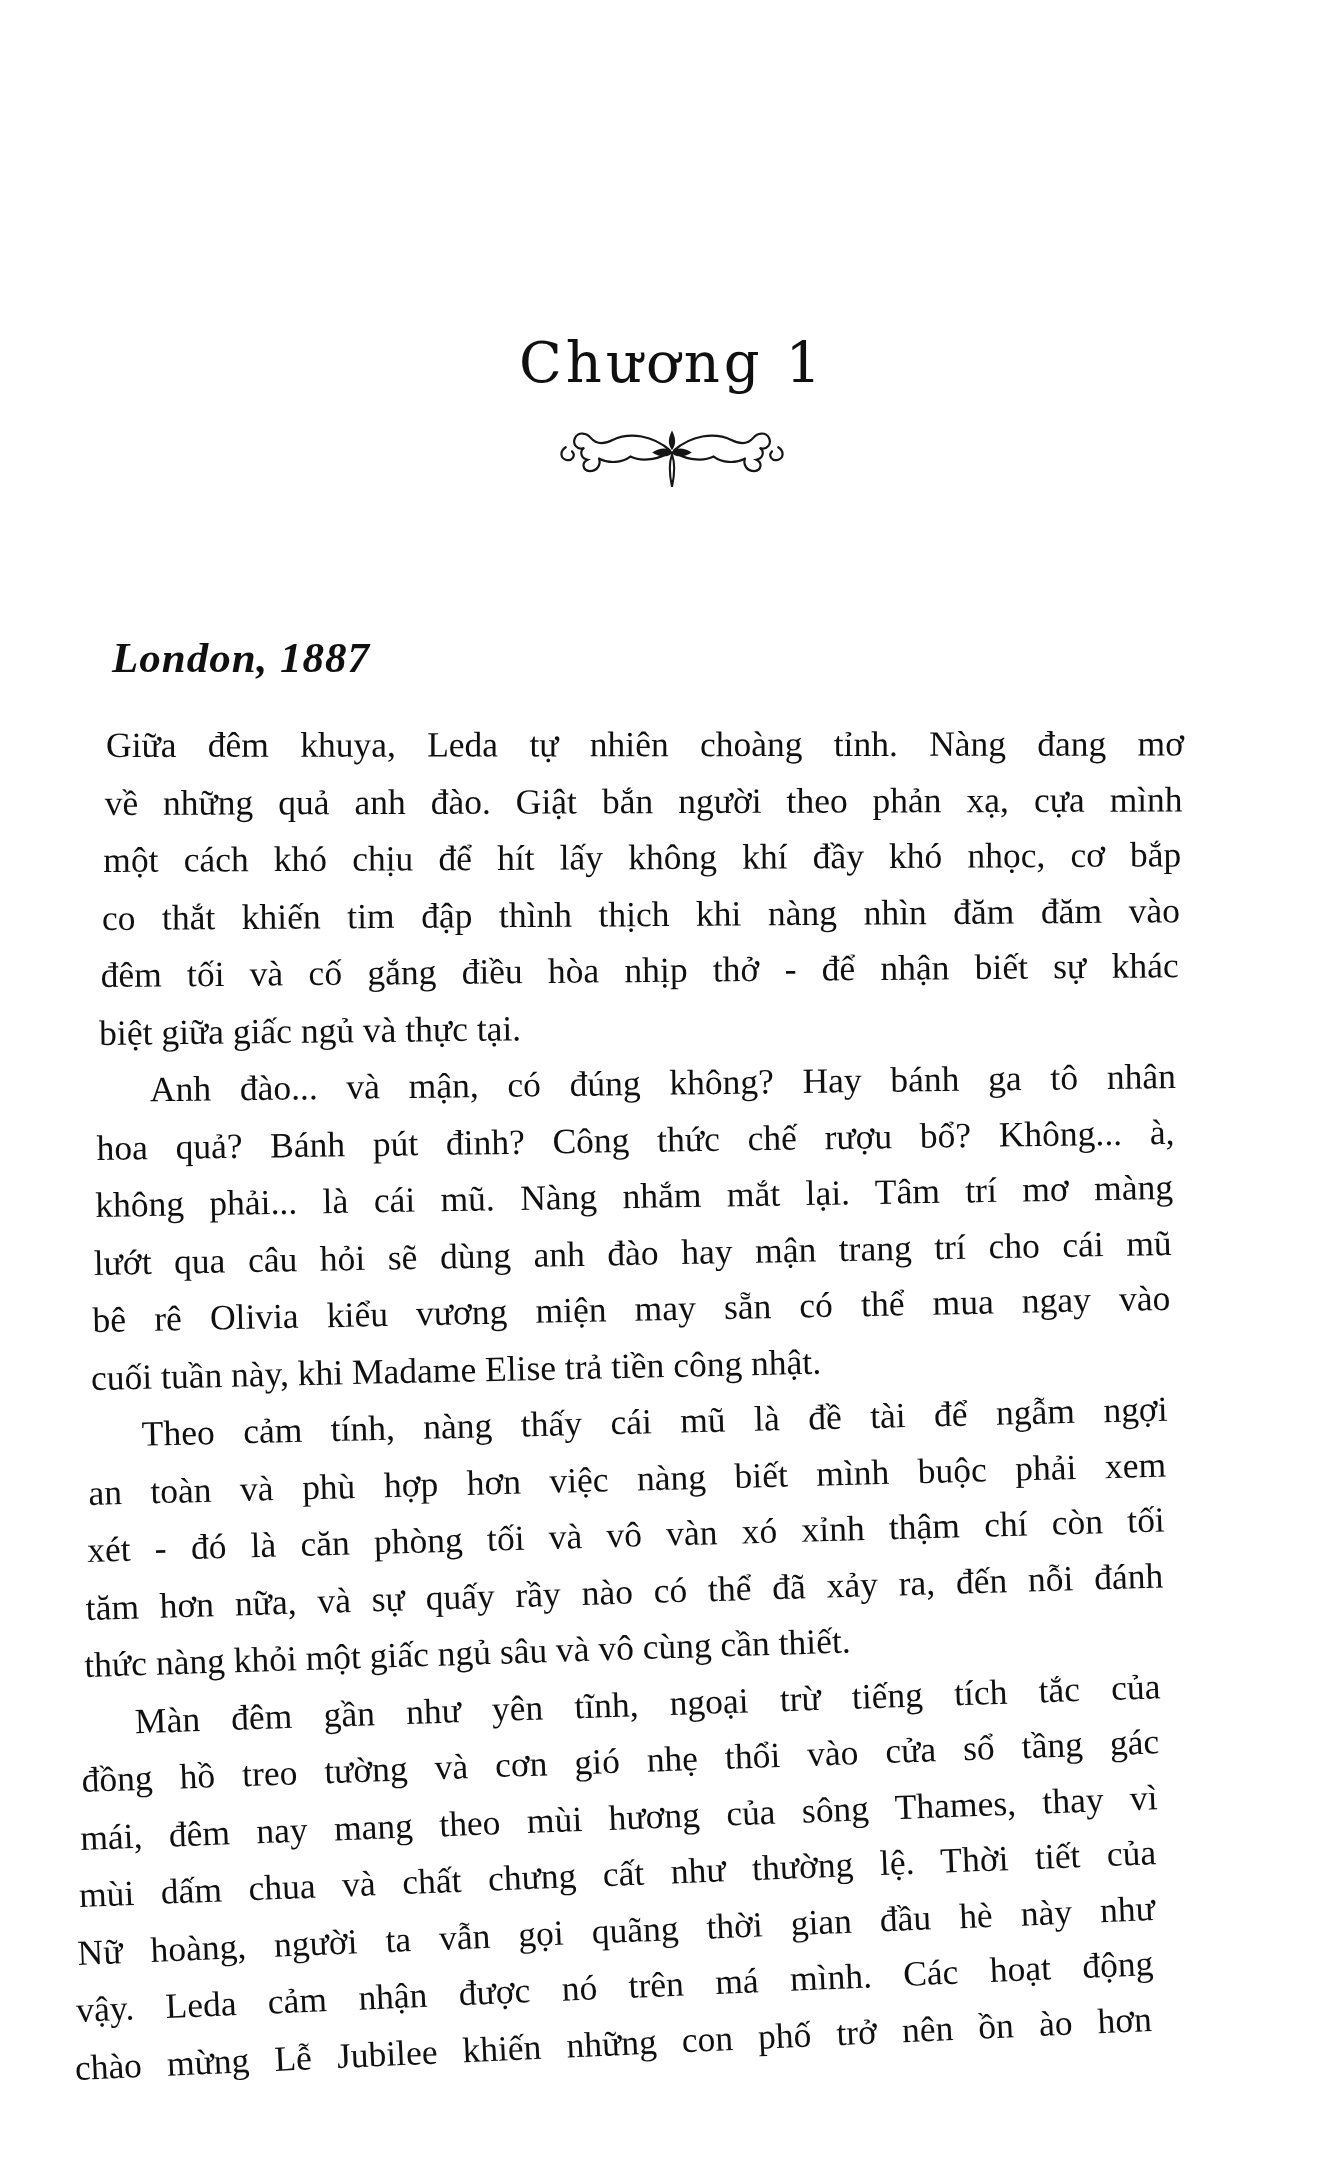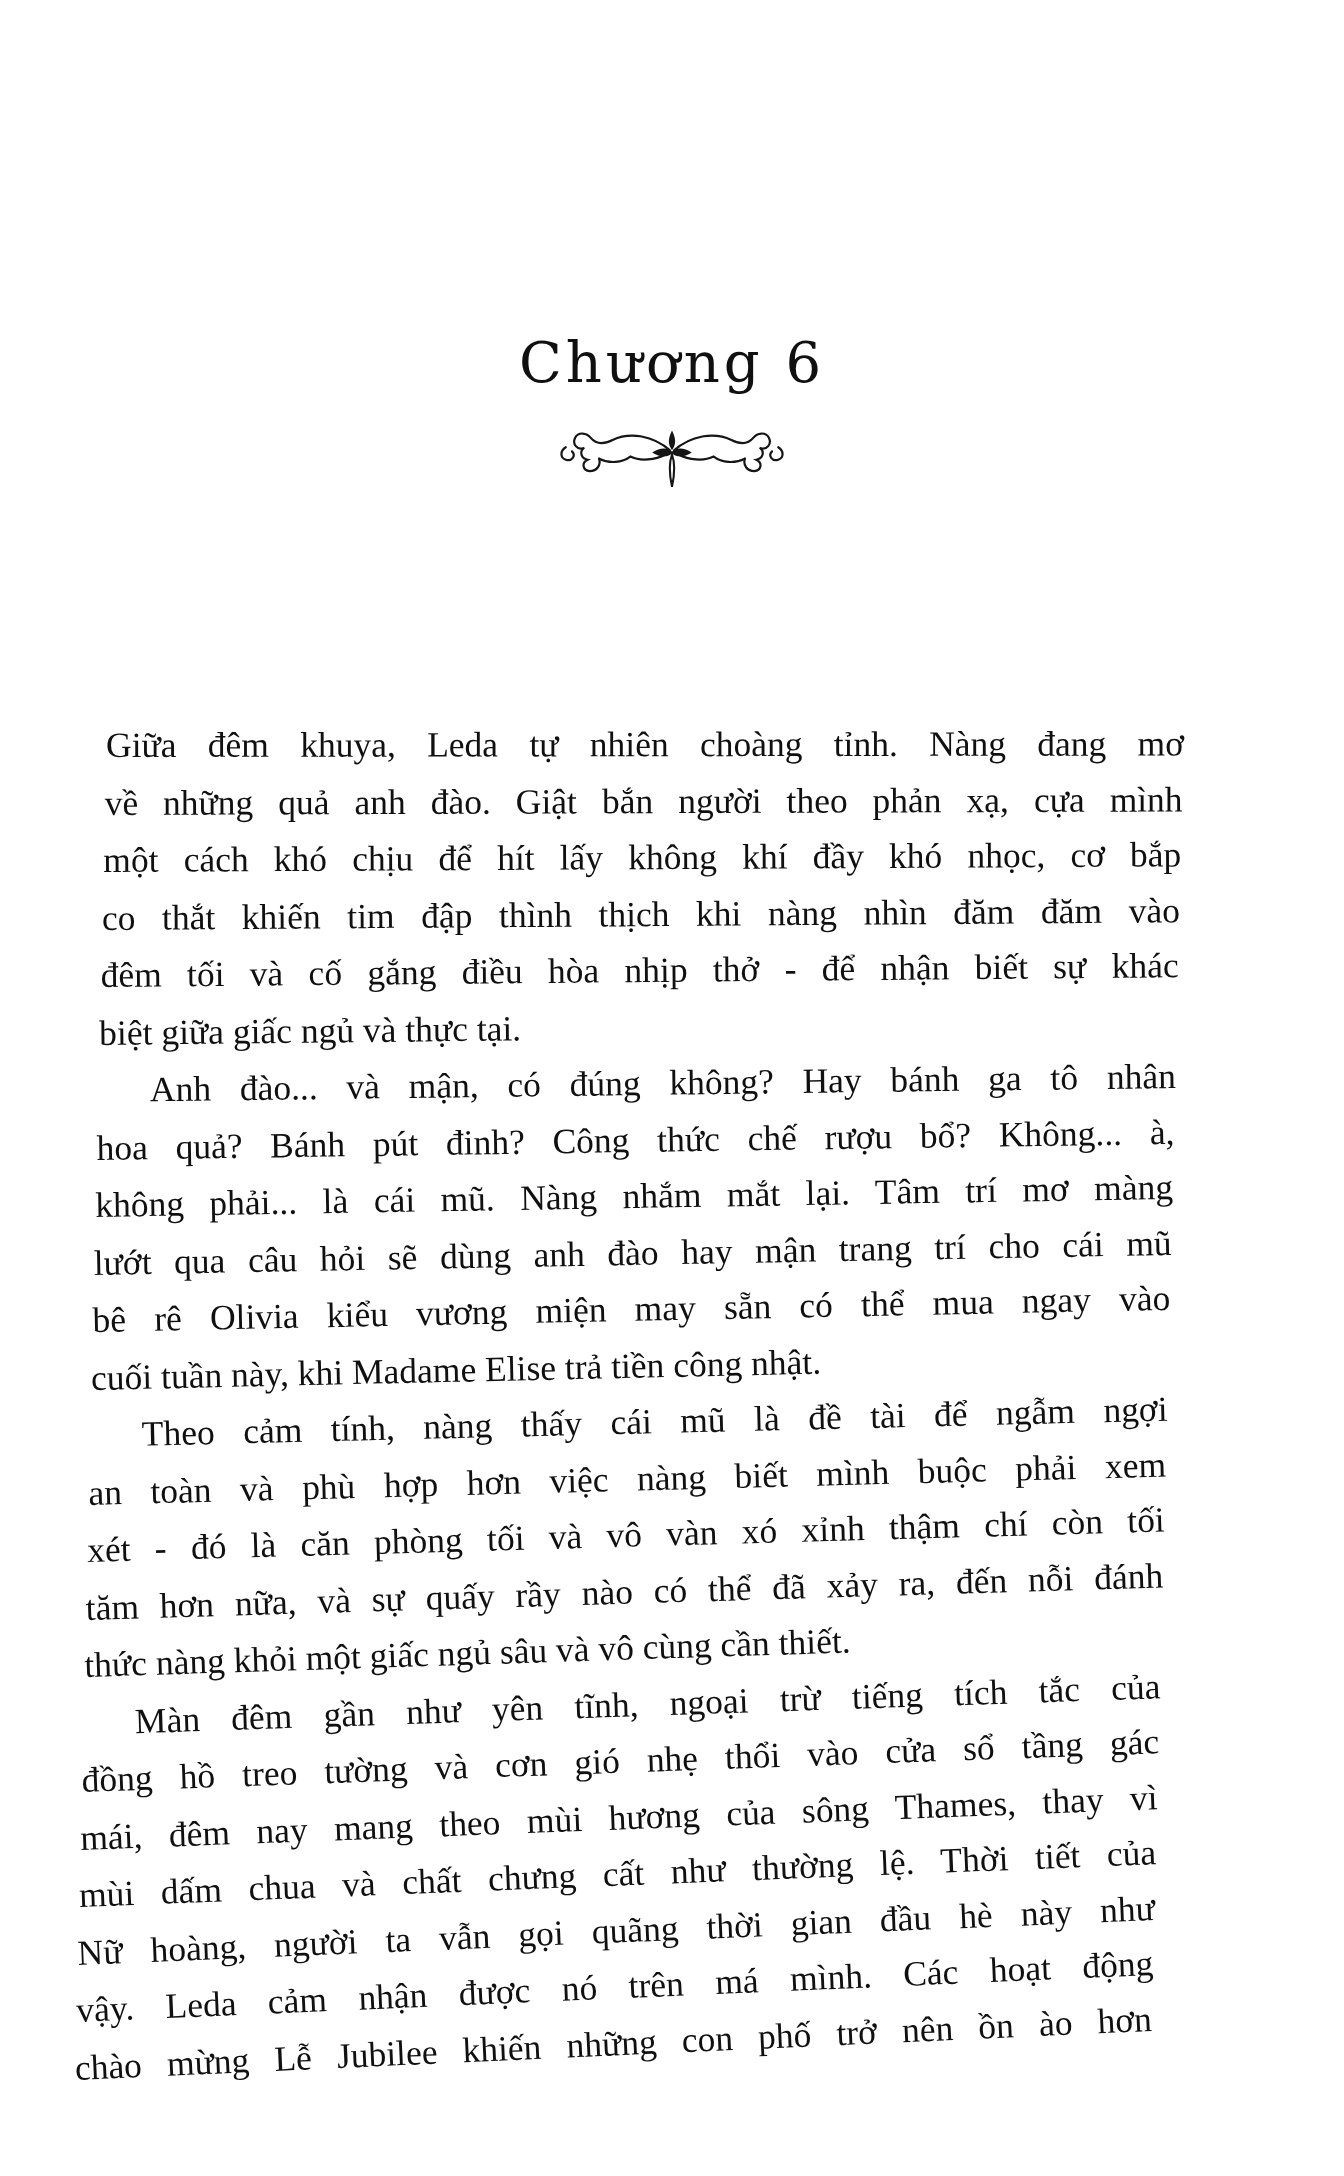--- a/index.html
+++ b/index.html
@@ -59,21 +59,21 @@
   }
   .line { white-space: normal; }
   .line.para-end { text-align-last: left; }
   .line.indent { text-indent: 52px; }
 </style>
 </head>
 <body>
 
 <div class="page">
 
-  <h1 class="chapter-title">Chương 6</h1>
+  <h1 class="chapter-title">Chương 1</h1>
 
   <div class="ornament">
     <svg width="250" height="69" viewBox="0 0 240 66" xmlns="http://www.w3.org/2000/svg">
       <g fill="none" stroke="#151515" stroke-width="2.1" stroke-linecap="round">
 
         <path d="M118 29 C102 15 80 11 63 19 C55 23 47 23 42 17 C38 12 30 11 27 17 C24 23 29 29 35 27"></path>
         <path d="M35 27 C31 31 33 37 39 38 C33 41 34 48 41 49 C48 49 52 43 50 37"></path>
         <path d="M50 37 C60 42 72 41 80 35 C90 40 104 38 114 33"></path>
         <path d="M18 26 C13 29 12 36 18 38 C24 40 28 34 24 30"></path>
 
@@ -85,20 +85,21 @@
         </g>
       </g>
 
       <path d="M120 10 C116 18 116 23 120 29 C124 23 124 18 120 10 Z" fill="#151515"></path>
       <path d="M101 31 C109 26 116 26 121 31 C116 36 109 36 101 31 Z" fill="#151515"></path>
       <path d="M139 31 C131 26 124 26 119 31 C124 36 131 36 139 31 Z" fill="#151515"></path>
       <path d="M120 33 C117 41 117 50 120 64 C123 50 123 41 120 33 Z" fill="none" stroke="#151515" stroke-width="2"></path>
     </svg>
   </div>
 
+  <div class="dateline">London, 1887</div>
 
   <div class="body-text">
       <div class="line" style="transform: translateX(0px) rotate(-0.08deg);">Giữa đêm khuya, Leda tự nhiên choàng tỉnh. Nàng đang mơ</div>
       <div class="line" style="transform: translateX(-1.4px) rotate(-0.19deg);">về những quả anh đào. Giật bắn người theo phản xạ, cựa mình</div>
       <div class="line" style="transform: translateX(-2.7px) rotate(-0.3deg);">một cách khó chịu để hít lấy không khí đầy khó nhọc, cơ bắp</div>
       <div class="line" style="transform: translateX(-4.1px) rotate(-0.41deg);">co thắt khiến tim đập thình thịch khi nàng nhìn đăm đăm vào</div>
       <div class="line" style="transform: translateX(-5.4px) rotate(-0.52deg);">đêm tối và cố gắng điều hòa nhịp thở - để nhận biết sự khác</div>
       <div class="line para-end" style="transform: translateX(-6.8px) rotate(-0.63deg);">biệt giữa giấc ngủ và thực tại.</div>
       <div class="line indent" style="transform: translateX(-8.1px) rotate(-0.74deg);">Anh đào... và mận, có đúng không? Hay bánh ga tô nhân</div>
       <div class="line" style="transform: translateX(-9.5px) rotate(-0.85deg);">hoa quả? Bánh pút đinh? Công thức chế rượu bổ? Không... à,</div>

